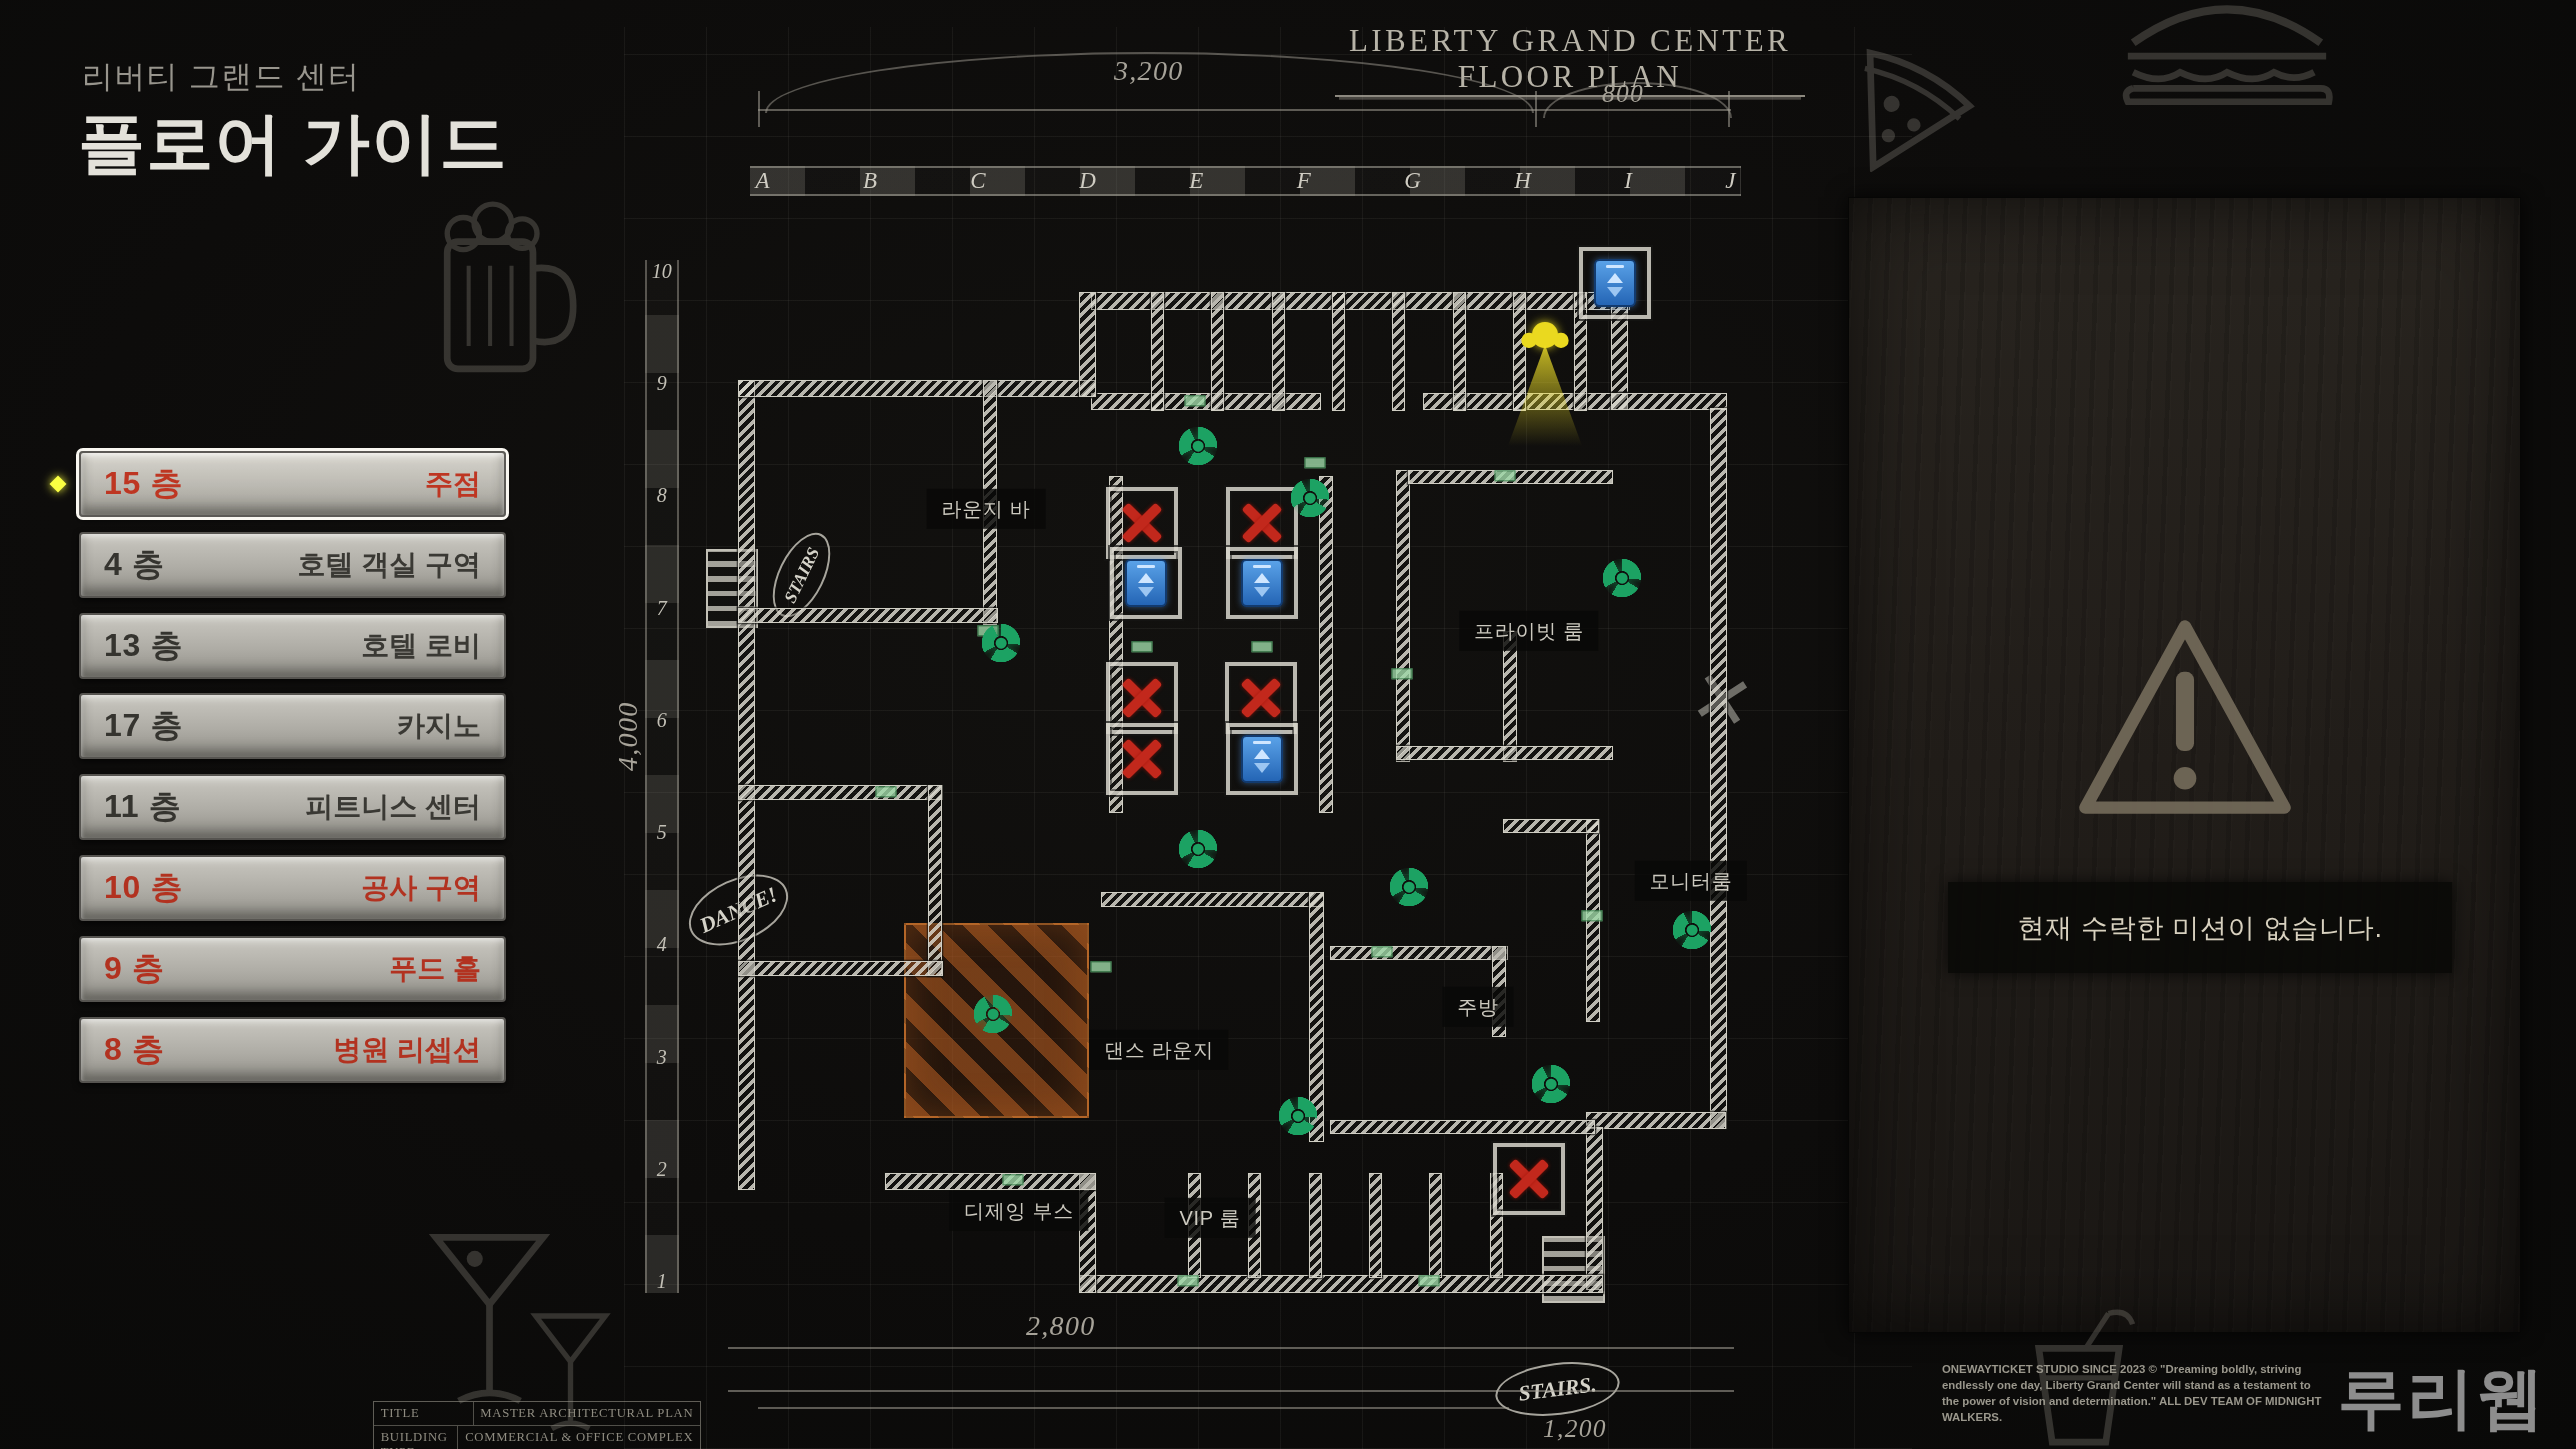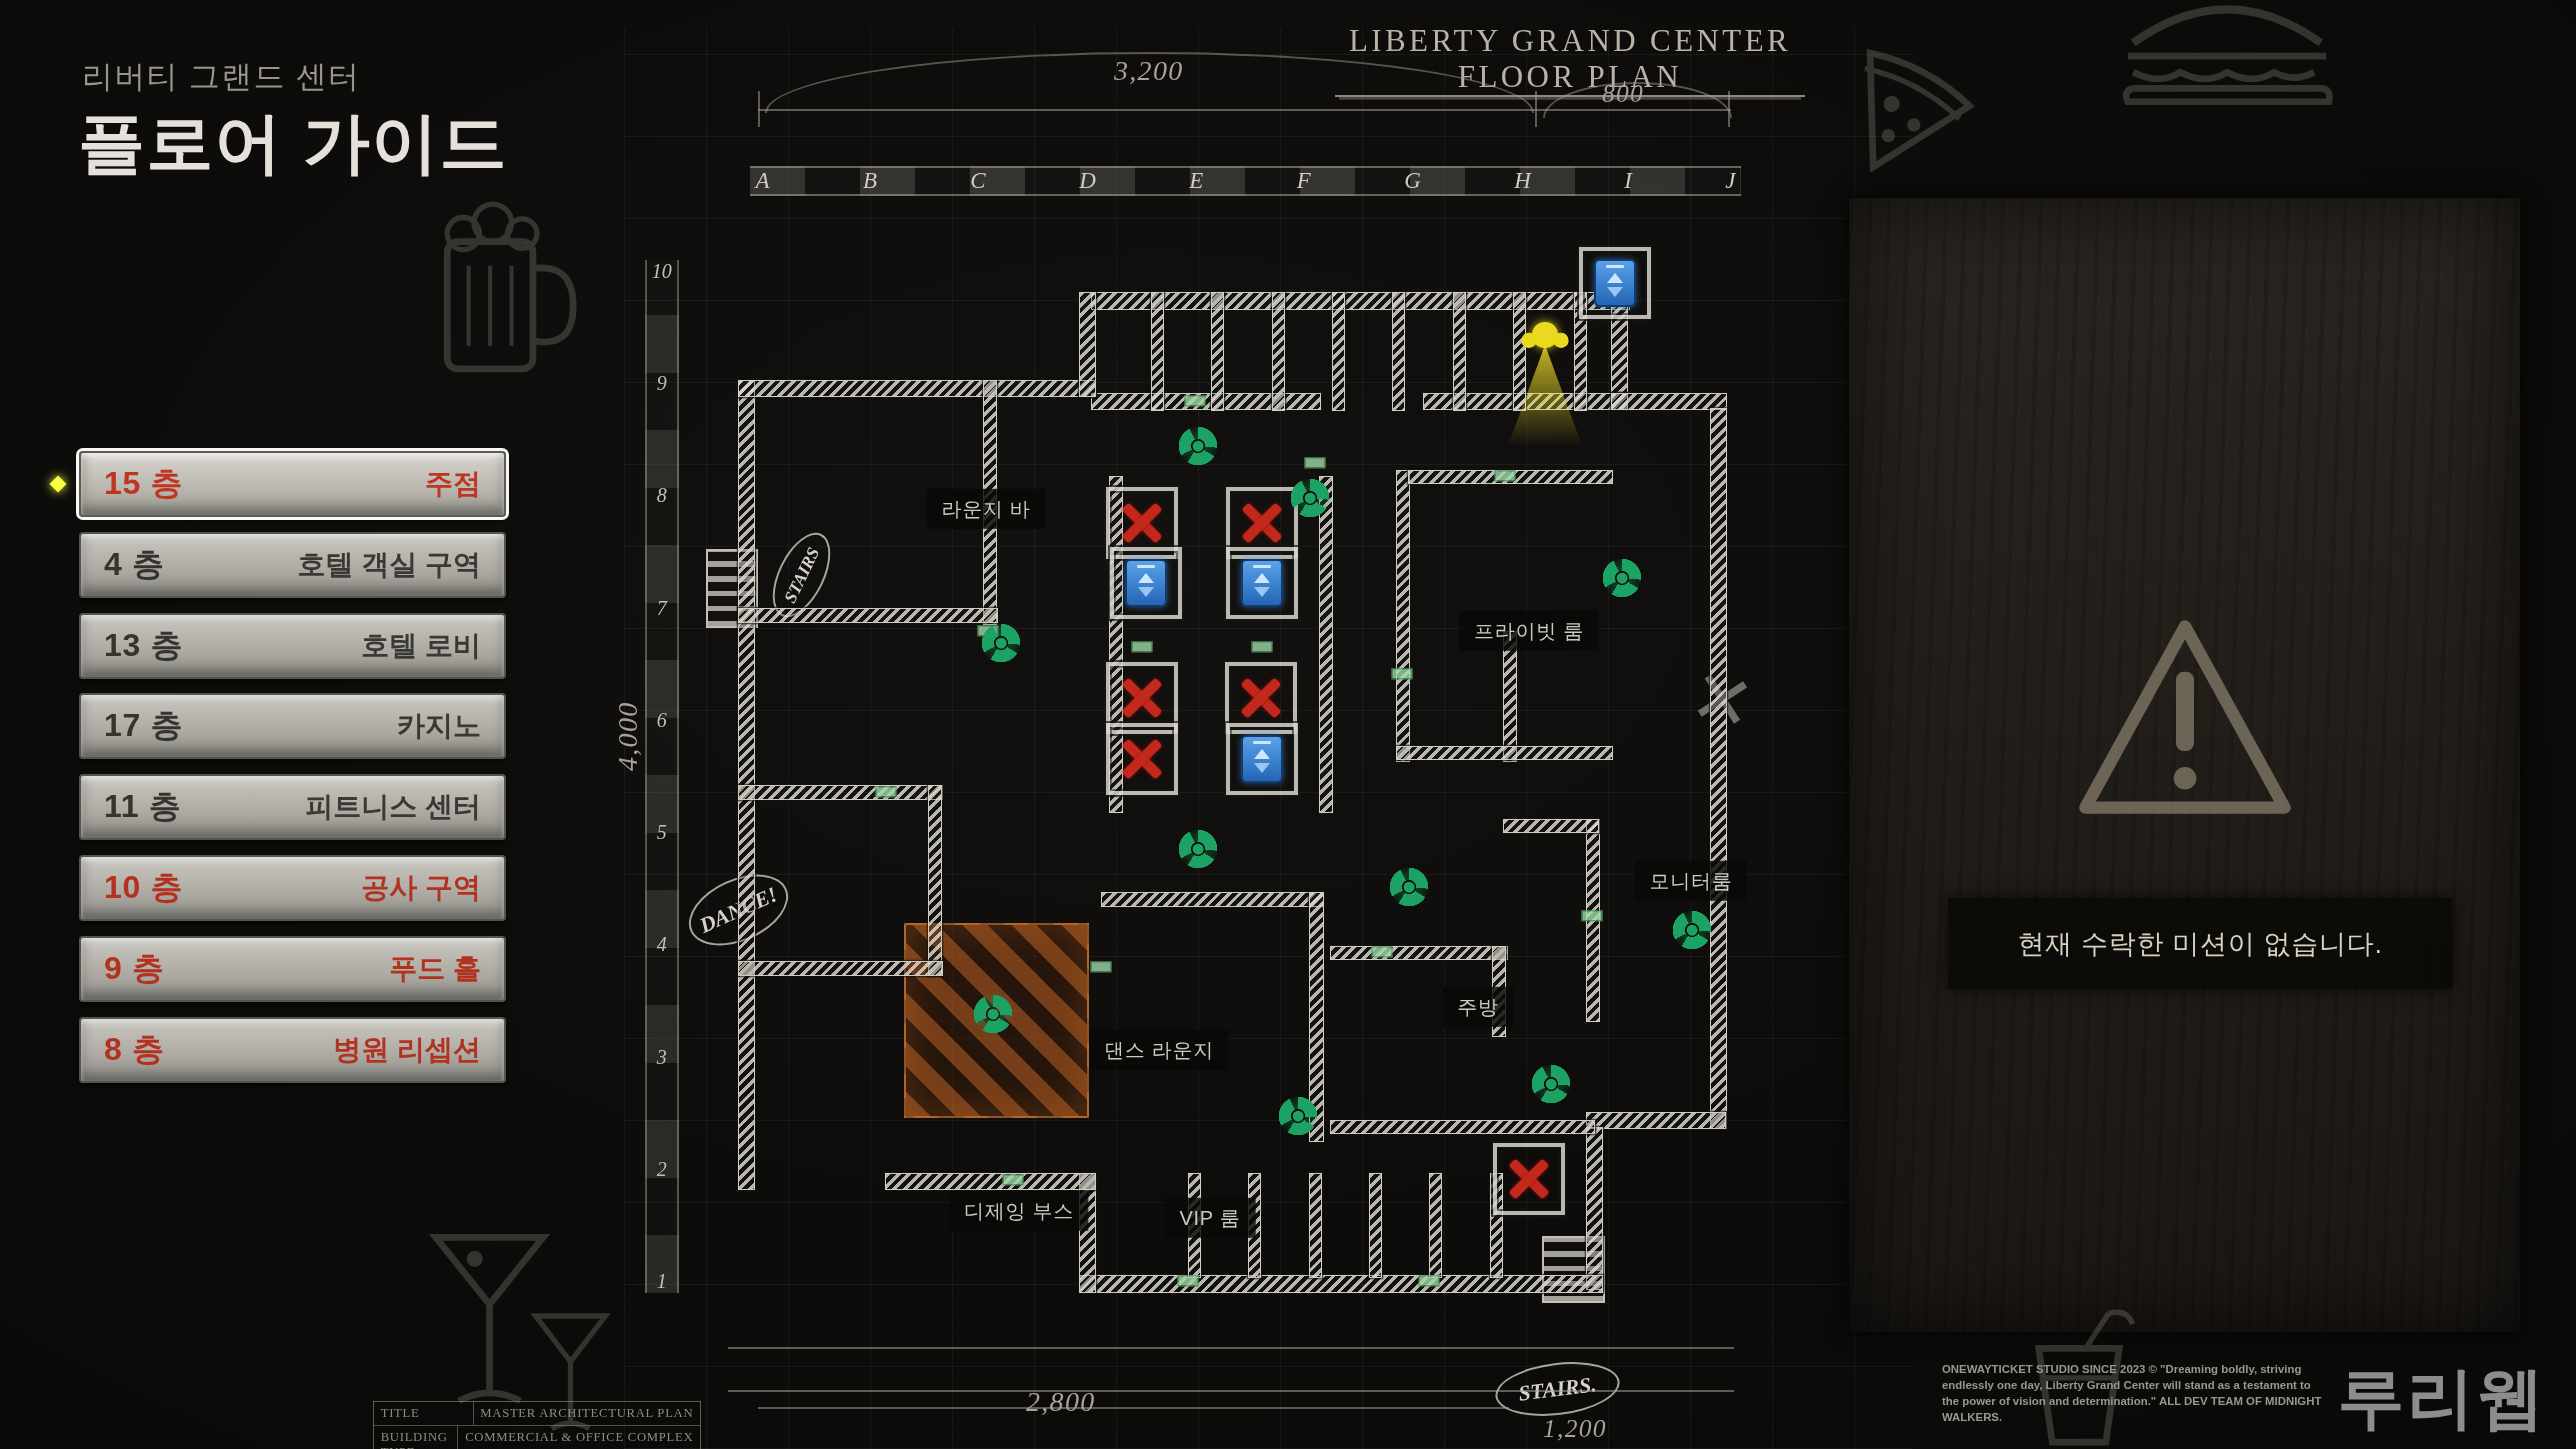--- a/index.html
+++ b/index.html
@@ -111,21 +111,21 @@
   .tb-key{width:102px;padding:4px 6.7px;font-size:12.7px;letter-spacing:0.7px;color:#8f8c81;
     border-right:1.3px solid rgba(165,162,150,.45);font-family:"Liberation Serif", serif;}
   .tb-val{flex:1;padding:4px 6.7px;font-size:12.7px;letter-spacing:0.7px;color:#8f8c81;font-family:"Liberation Serif", serif;white-space:nowrap;}
   
   #mission-panel{position:absolute;left:1848px;top:197px;width:671px;height:1134px;
     background:linear-gradient(180deg,#28241f 0%, #211d19 50%, #1a1714 100%);
     border:1.3px solid #060605;box-shadow:inset 0 0 81px rgba(0,0,0,.65), 0 0 20px rgba(0,0,0,.8);}
   .panel-streaks{position:absolute;inset:0;opacity:.5;pointer-events:none;
     background:repeating-linear-gradient(92deg, rgba(0,0,0,.25) 0 4.7px, rgba(255,255,255,.02) 4.7px 6px, transparent 6px 19px);}
   .warn-triangle{position:absolute;left:50%;top:415px;transform:translateX(-50%);opacity:.9;}
-  .mission-empty-band{position:absolute;left:99px;top:700px;width:504px;height:91px;
+  .mission-empty-band{position:absolute;left:99px;top:684px;width:504px;height:91px;
     background:rgba(8,8,6,.85);display:flex;align-items:center;justify-content:center;
     box-shadow:0 0 16px rgba(0,0,0,.7);text-align:center;}
   .mission-empty-text{font-size:27px;color:#d8d1bf;letter-spacing:0.7px;}
   
   .watermark{position:absolute;right:29.5px;bottom:5.4px;font-size:67px;font-weight:900;
     color:#8d8d8d;letter-spacing:2.7px;font-family:"Liberation Sans", sans-serif;}
   
   .doodle{position:absolute;opacity:.3;}
 </style>
 </head>
@@ -353,21 +353,21 @@
         <div class="gring"></div>
         <div class="gdot"></div>
       </div>
       <div class="player-marker" style="left: 820px; top: 67px;">
         <div class="pbody"></div>
         <div class="pcone"></div>
       </div>
     </div>
 
   <div class="dim-line" style="left:758px;top:1407px;width:751px;height:2px;"></div>
-  <div class="dim-label" style="left:1026px;top:1386px;">2,800</div>
+  <div class="dim-label" style="left:1026px;top:1310px;">2,800</div>
   <div class="dim-label small" style="left:1543px;top:1414px;">1,200</div>
 
   <div class="footer-line" style="left:728px;top:1347px;width:1006px;"></div>
   <div class="footer-line" style="left:728px;top:1390px;width:1006px;"></div>
   <div class="fine-print">ONEWAYTICKET STUDIO SINCE 2023 © "Dreaming boldly, striving endlessly one day, Liberty Grand Center will stand as a testament to the power of vision and determination." ALL DEV TEAM OF MIDNIGHT WALKERS.</div>
 
   <div class="title-block">
     <div class="tb-row">
       <span class="tb-key">TITLE</span>
       <span class="tb-val">MASTER ARCHITECTURAL PLAN</span>

